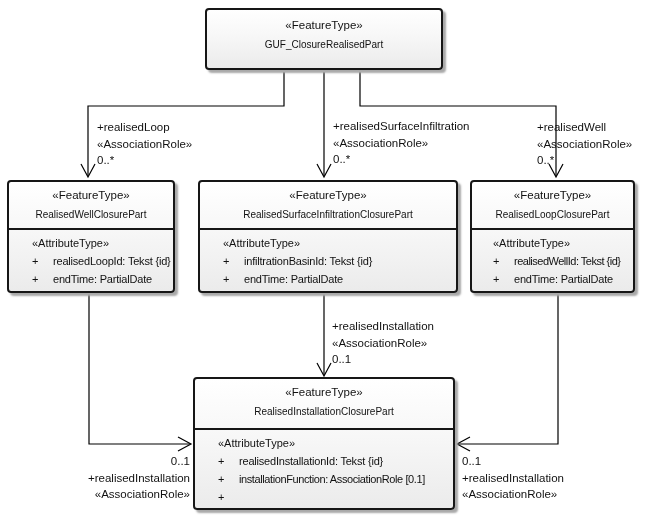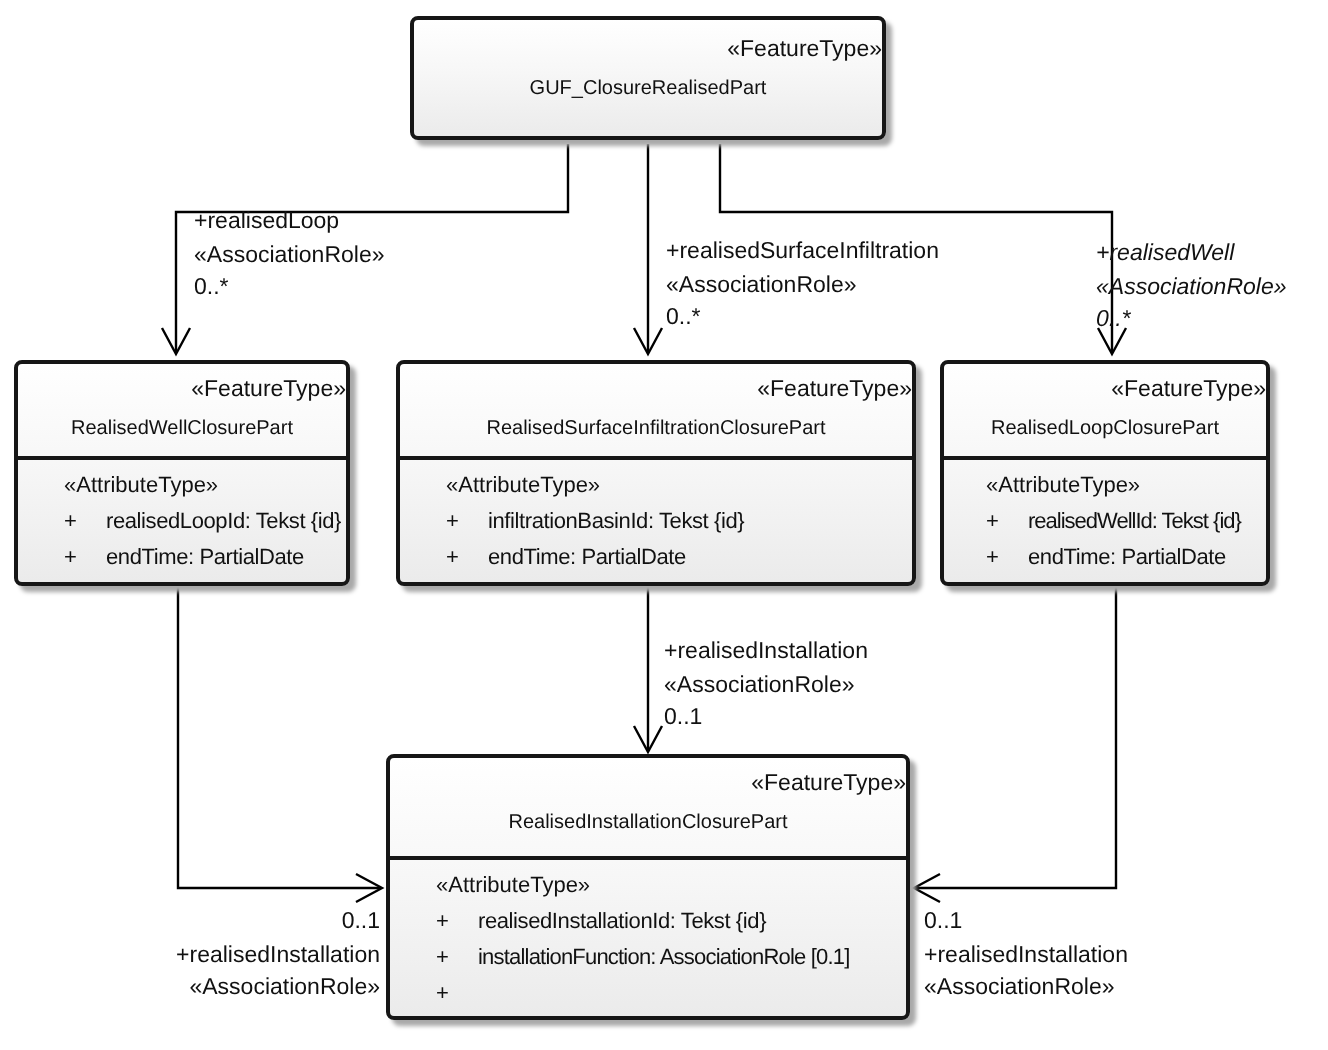--- a/index.html
+++ b/index.html
@@ -9,21 +9,21 @@
   }
   .connector-layer{position:absolute;left:0;top:0;width:664px;height:525px;}
   .uml-class{
     position:absolute;box-sizing:border-box;
     border:2px solid #161616;border-radius:4px;
     background:linear-gradient(180deg,#ffffff 0%,#f7f7f7 45%,#ebebeb 100%);
     box-shadow:3px 3px 2px #a9a9a9;
   }
   .hdr{text-align:center;padding-top:6px;}
   .hdr-sep{border-bottom:2px solid #161616;}
-  .stereo{font-size:11.5px;line-height:15px;text-align:right;}
+  .stereo{font-size:11.5px;line-height:15px;}
   .cname{font-size:10px;font-weight:normal;line-height:18px;margin-top:3px;}
   .cbody{padding:4px 12px 0 8px;font-size:11px;margin-left:15px;}
   .astereo{line-height:18px;}
   .attr{display:flex;line-height:18px;letter-spacing:-0.2px;}
   .vis{width:21px;flex:0 0 21px;}
   .atext{white-space:nowrap;}
   .edge-label{
     position:absolute;font-size:11.5px;line-height:16.5px;white-space:nowrap;
   }
   .edge-label.right-align{text-align:right;}
@@ -123,33 +123,33 @@
       <div class="attr" style="letter-spacing:-0.4px;">
         <span class="vis">+</span>
         <span class="atext">installationFunction: AssociationRole [0.1]</span>
       </div>
       <div class="attr">
         <span class="vis">+</span>
       </div>
     </div>
   </div>
 
-  <div class="edge-label" style="left:97px;top:103px;">
+  <div class="edge-label" style="left:97px;top:119px;">
     <div>+realisedLoop</div>
     <div>«AssociationRole»</div>
     <div>0..*</div>
   </div>
 
   <div class="edge-label" style="left:333px;top:118px;">
     <div>+realisedSurfaceInfiltration</div>
     <div>«AssociationRole»</div>
     <div>0..*</div>
   </div>
 
-  <div class="edge-label" style="left:548px;top:119px;font-style:italic;">
+  <div class="edge-label" style="left:537px;top:119px;">
     <div>+realisedWell</div>
     <div>«AssociationRole»</div>
     <div>0..*</div>
   </div>
 
   <div class="edge-label" style="left:332px;top:318px;">
     <div>+realisedInstallation</div>
     <div>«AssociationRole»</div>
     <div>0..1</div>
   </div>

